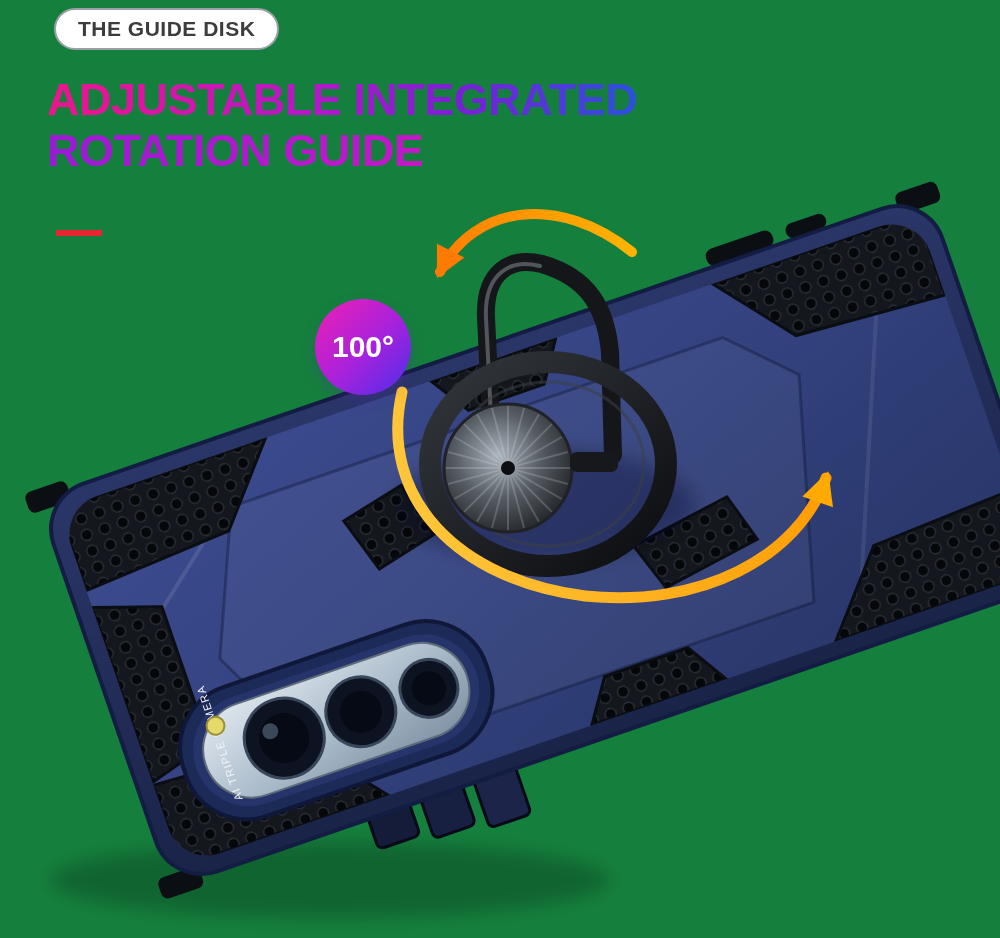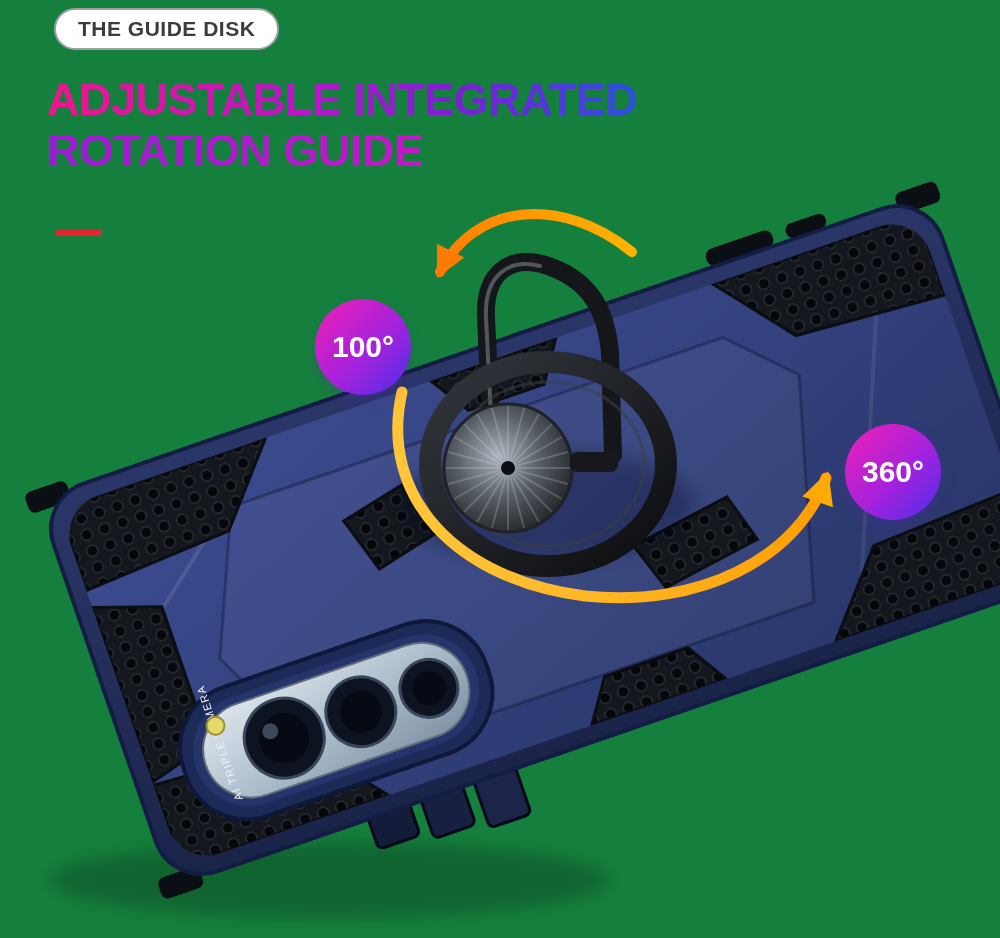--- a/index.html
+++ b/index.html
@@ -189,17 +189,14 @@
       </g>
     </g>
 
     <path d="M632,252 C560,194 474,204 440,272" fill="none" stroke="url(#orangeGrad)" stroke-width="10" stroke-linecap="round" marker-end="url(#arrowO)"></path>
     <path d="M402,392 C378,498 458,580 585,596 C700,608 798,558 826,478" fill="none" stroke="url(#yellowGrad)" stroke-width="11" stroke-linecap="round" marker-end="url(#arrowY)"></path>
   </svg>
 
   <div class="degree-badge badge-100">
     <span>100°</span>
   </div>
-  <div class="degree-badge badge-360">
-    <span>360°</span>
-  </div>
 
 </div>
 
 </body></html>

